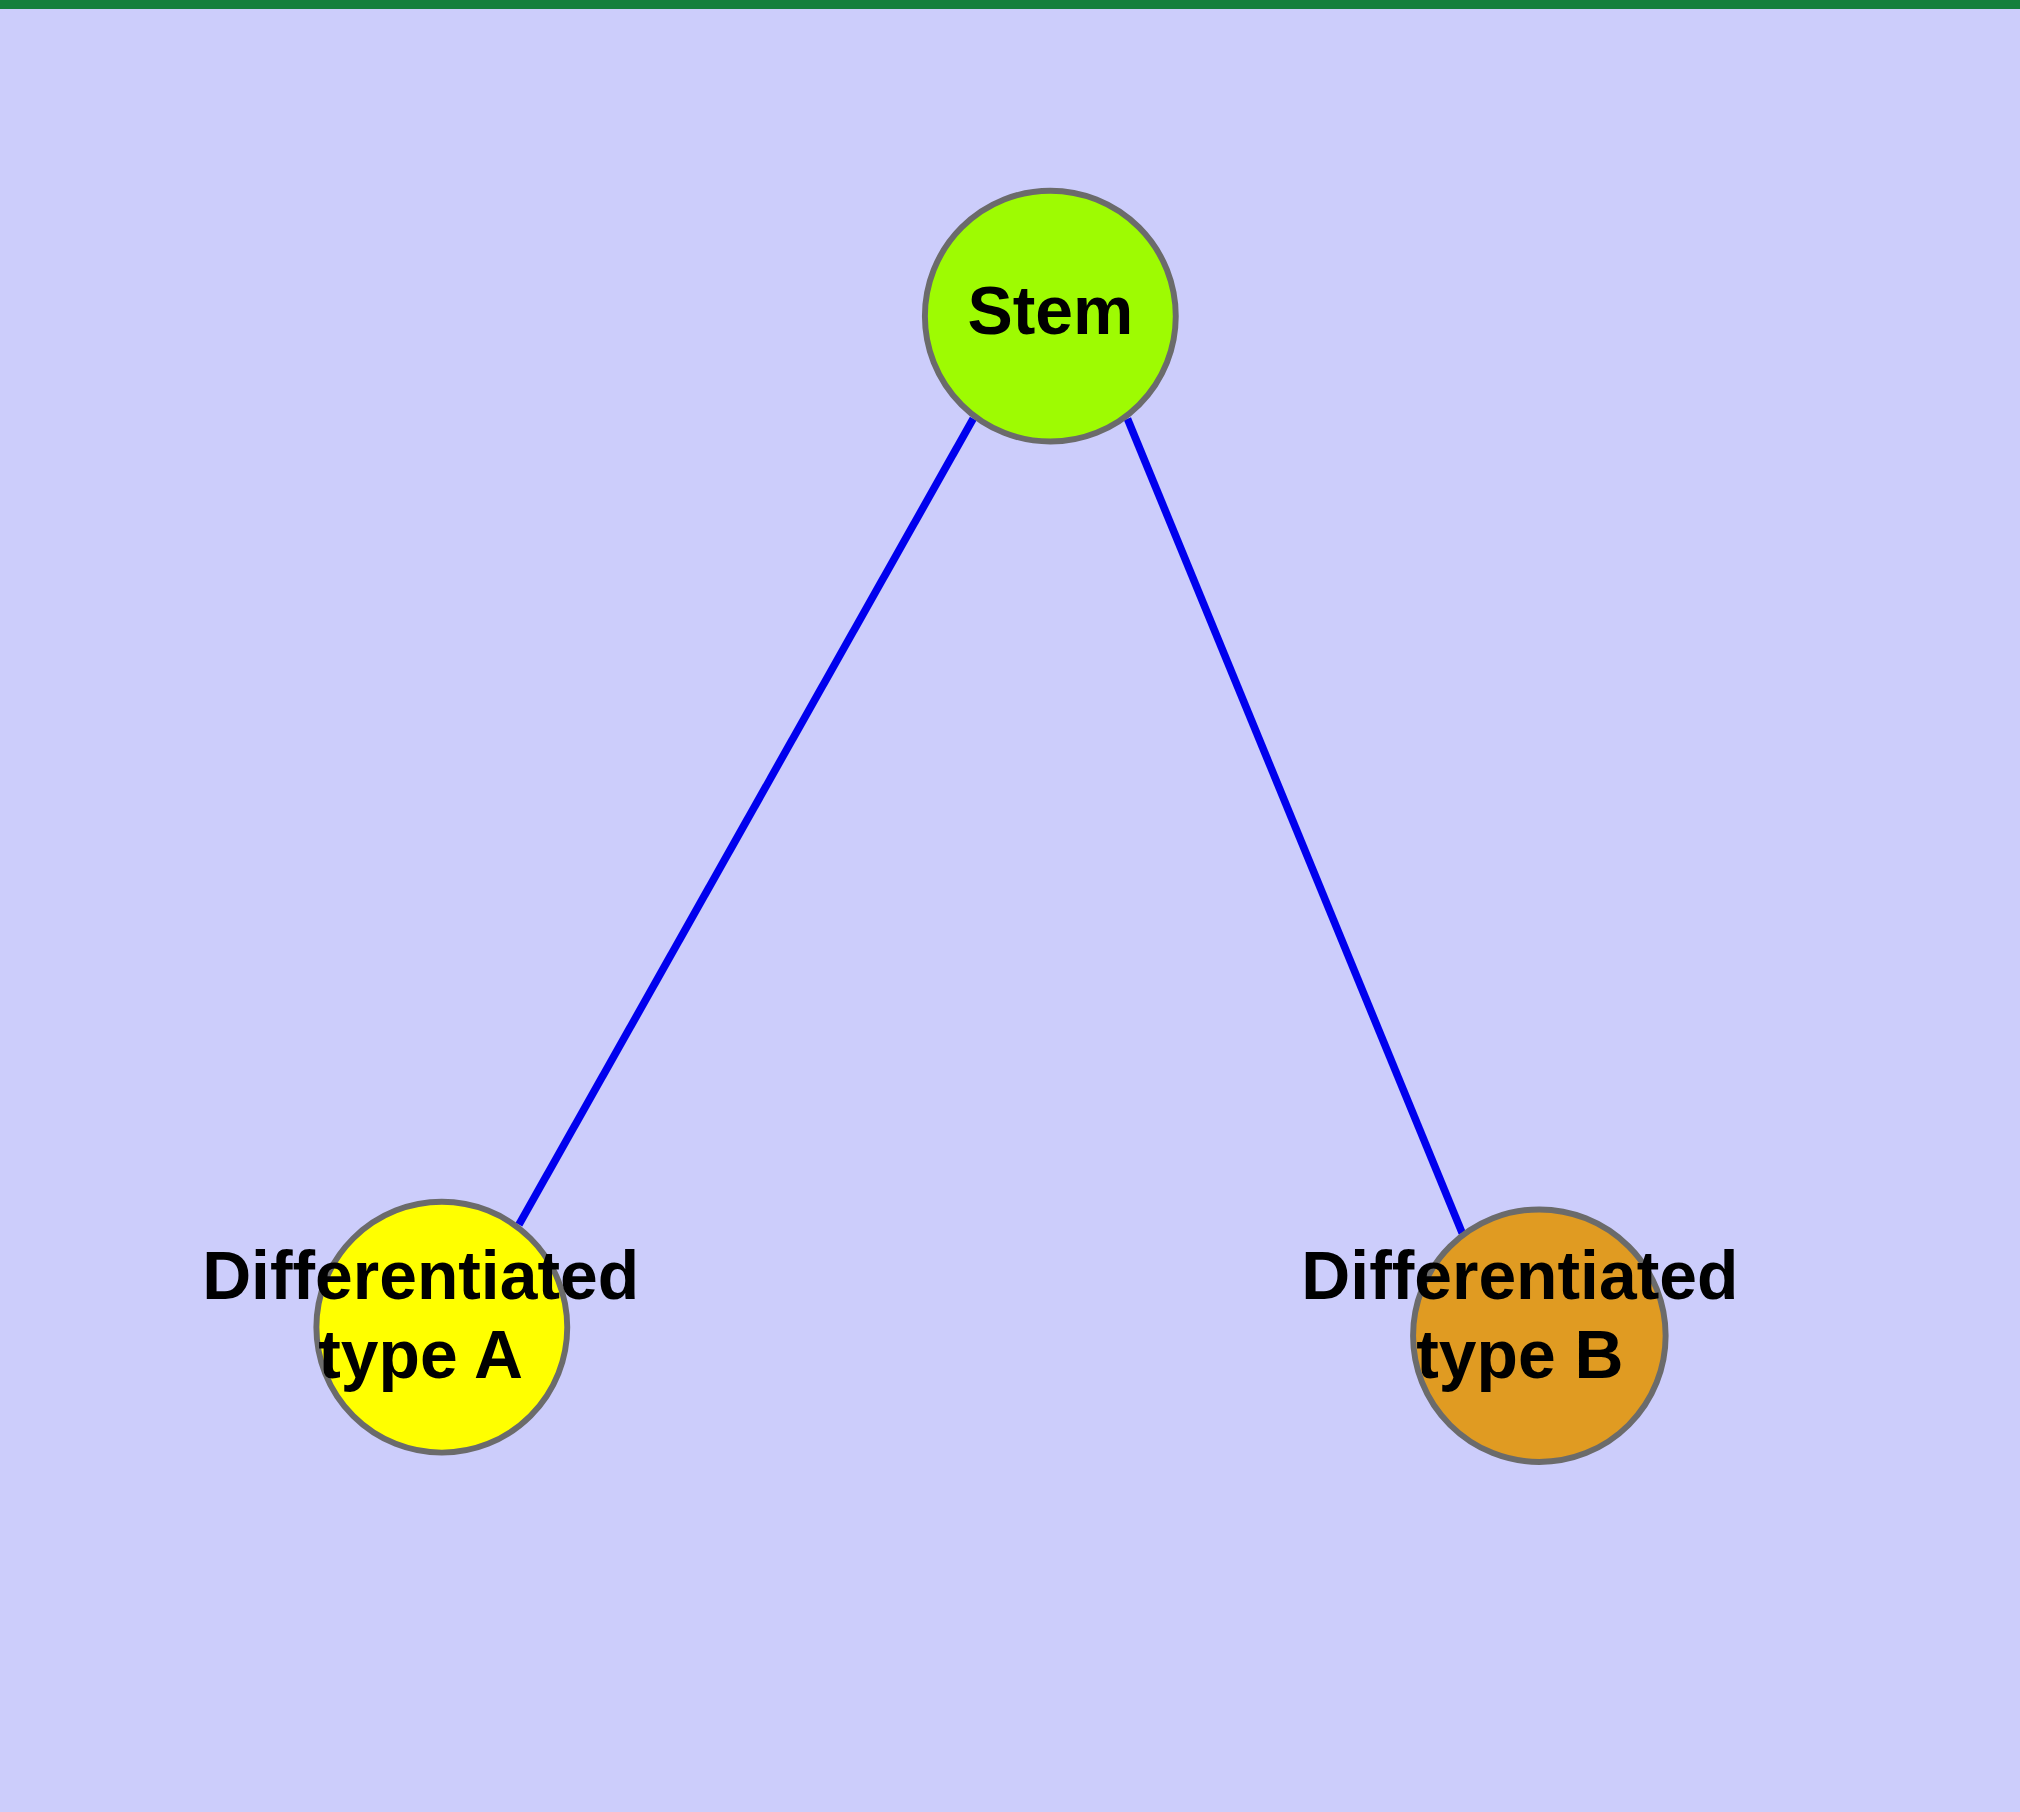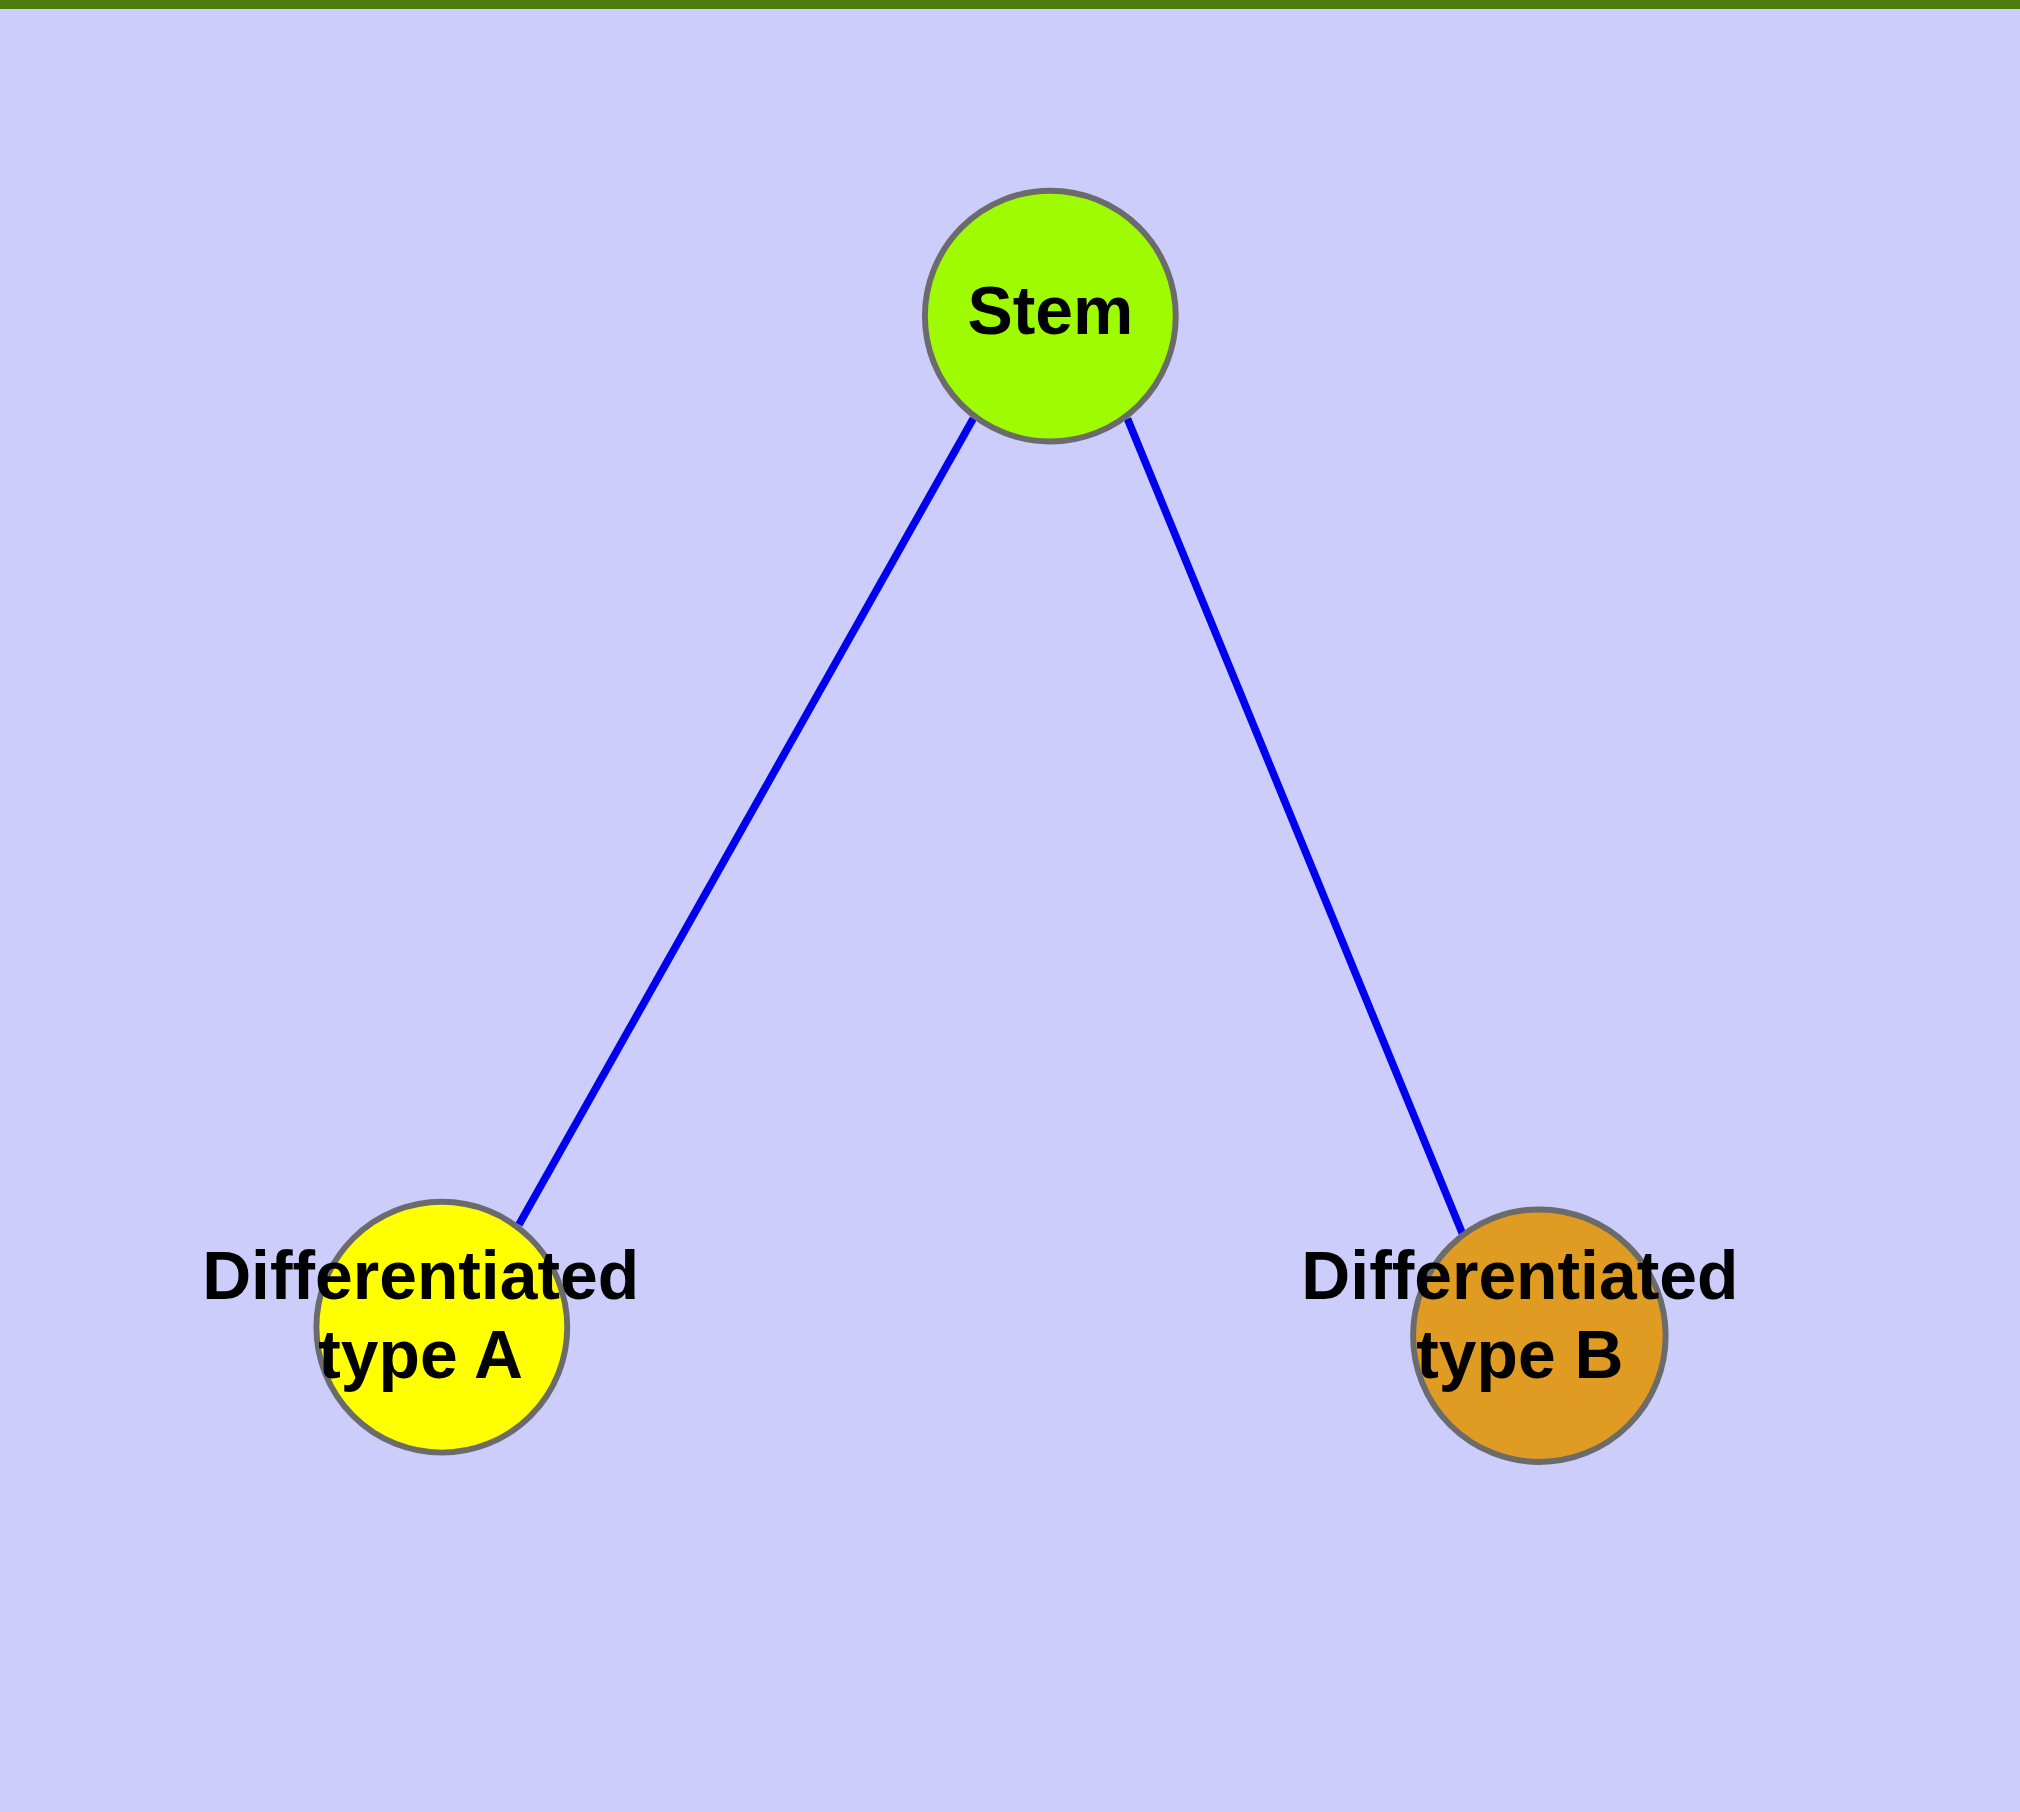--- a/index.html
+++ b/index.html
@@ -5,21 +5,21 @@
   html, body {
     margin: 0;
     padding: 0;
     background: #ffffff;
   }
   #canvas {
     position: relative;
     width: 2021px;
     height: 1812px;
     overflow: hidden;
-    background: #4d7c0f;
+    background: #15803d;
     font-family: "Liberation Sans", sans-serif;
   }
   #plot-bg {
     position: absolute;
     left: 0;
     top: 8.5px;
     width: 2021px;
     height: 1804px;
     background: #cccdfb;
   }

